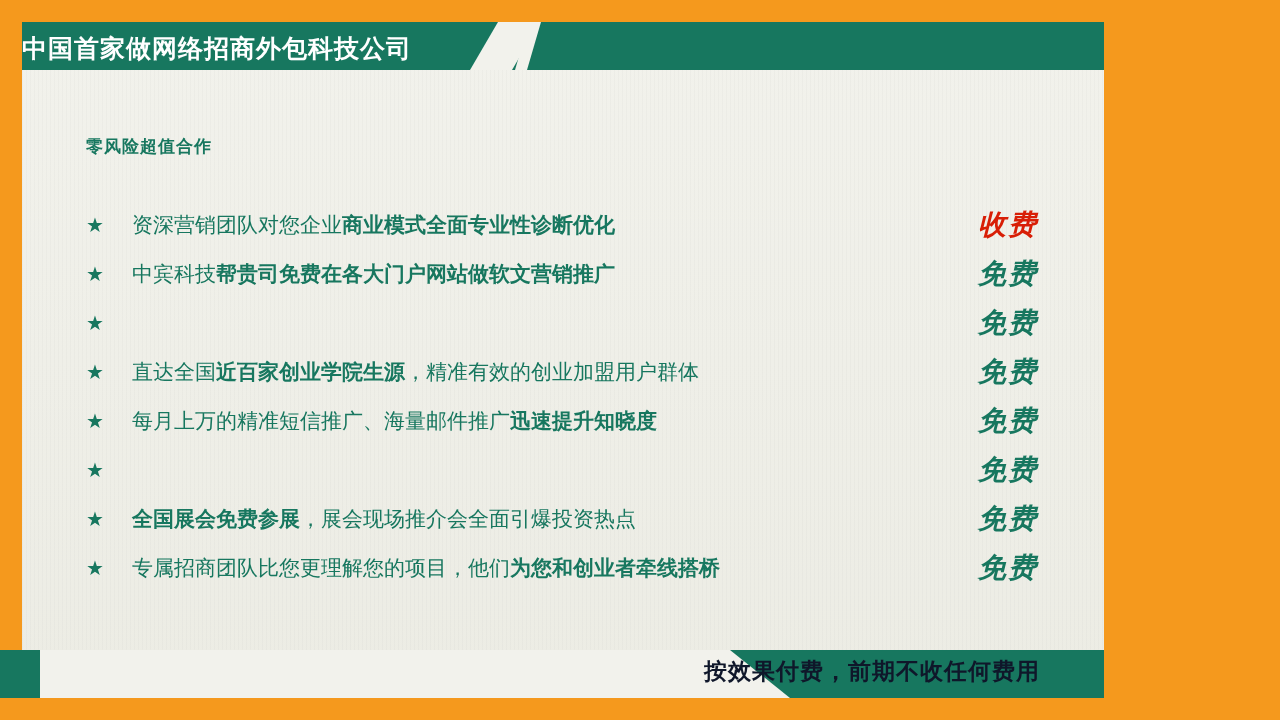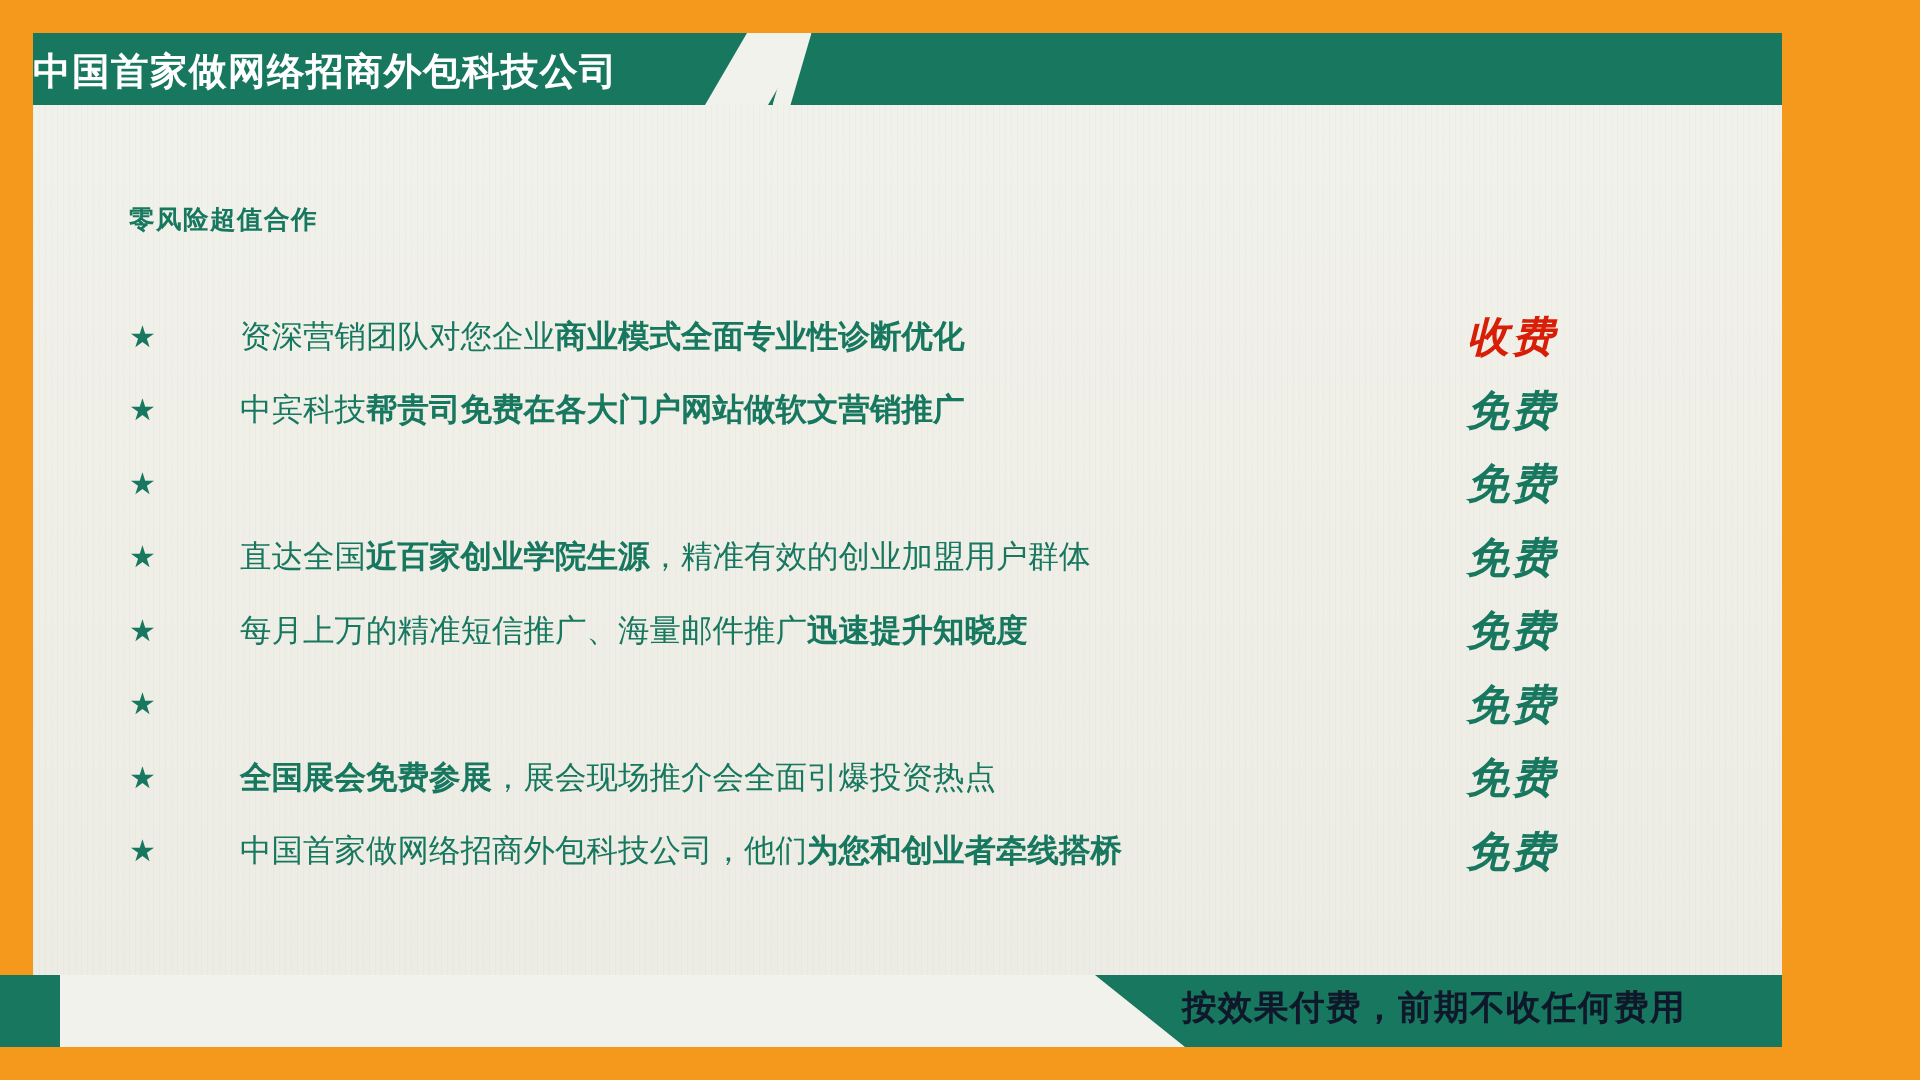--- a/index.html
+++ b/index.html
@@ -8,21 +8,21 @@
   }
   body {
     width: 1280px;
     height: 720px;
     overflow: hidden;
     font-family: "Liberation Sans", sans-serif;
     background: #F5991D;
   }
   .slide {
     position: relative;
-    width: 1188px;
+    width: 1104px;
     height: 720px;
     background: #F5991D;
     overflow: hidden;
   }
   
   .paper {
     position: absolute;
     left: 22px;
     top: 22px;
     width: 1236px;
@@ -108,21 +108,20 @@
     color: #17775F;
     font-size: 20px;
     line-height: 1;
   }
   .row-text {
     flex: 1 1 auto;
     color: #17775F;
     font-size: 21px;
     line-height: 26px;
     white-space: nowrap;
-    margin-left: 28px;
   }
   .row-text .b {
     font-weight: bold;
   }
   .tag {
     position: absolute;
     right: 108px;
     width: 120px;
     text-align: right;
     font-family: "DejaVu Serif", serif;
@@ -233,21 +232,21 @@
     </div>
 
     <div class="row">
       <span class="bullet">★</span>
       <span class="row-text"><span></span><span class="b">全国展会免费参展</span><span>，展会现场推介会全面引爆投资热点</span></span>
       <span class="tag">免费</span>
     </div>
 
     <div class="row">
       <span class="bullet">★</span>
-      <span class="row-text"><span>中国首家做网络招商外包科技公司，他们</span><span class="b">为您和创业者牵线搭桥</span><span></span></span>
+      <span class="row-text"><span>专属招商团队比您更理解您的项目，他们</span><span class="b">为您和创业者牵线搭桥</span><span></span></span>
       <span class="tag">免费</span>
     </div>
 
   </div>
 
   <div class="footer-bar">
     <div class="footer-left-accent"></div>
   </div>
   <div class="footer-notch"></div>
   <div class="footer-notch-edge"></div>

